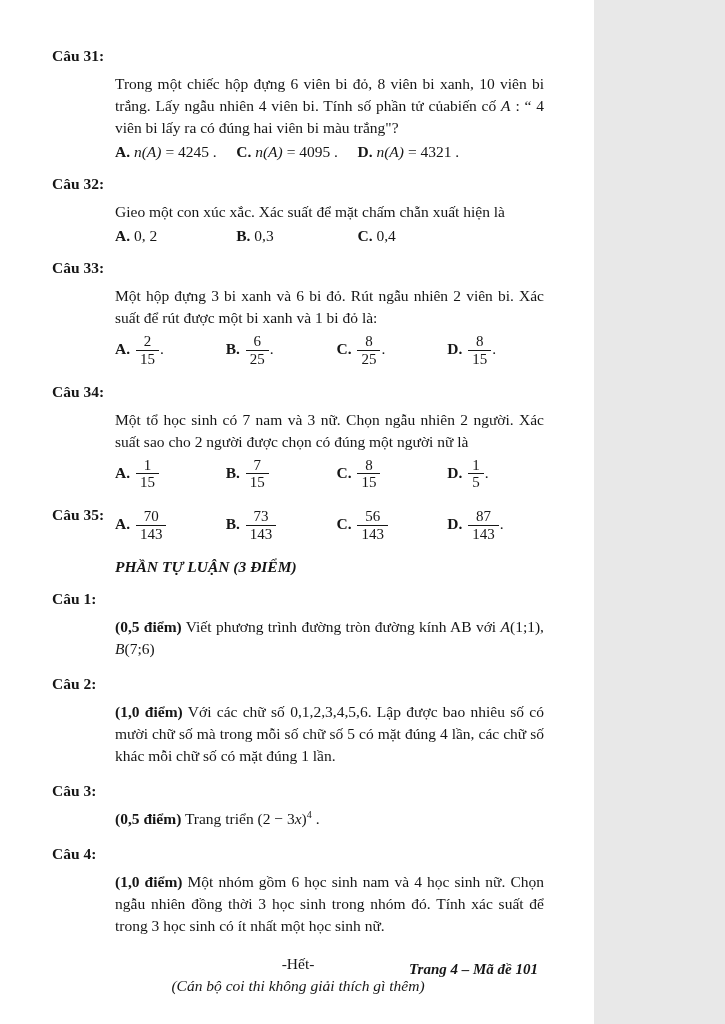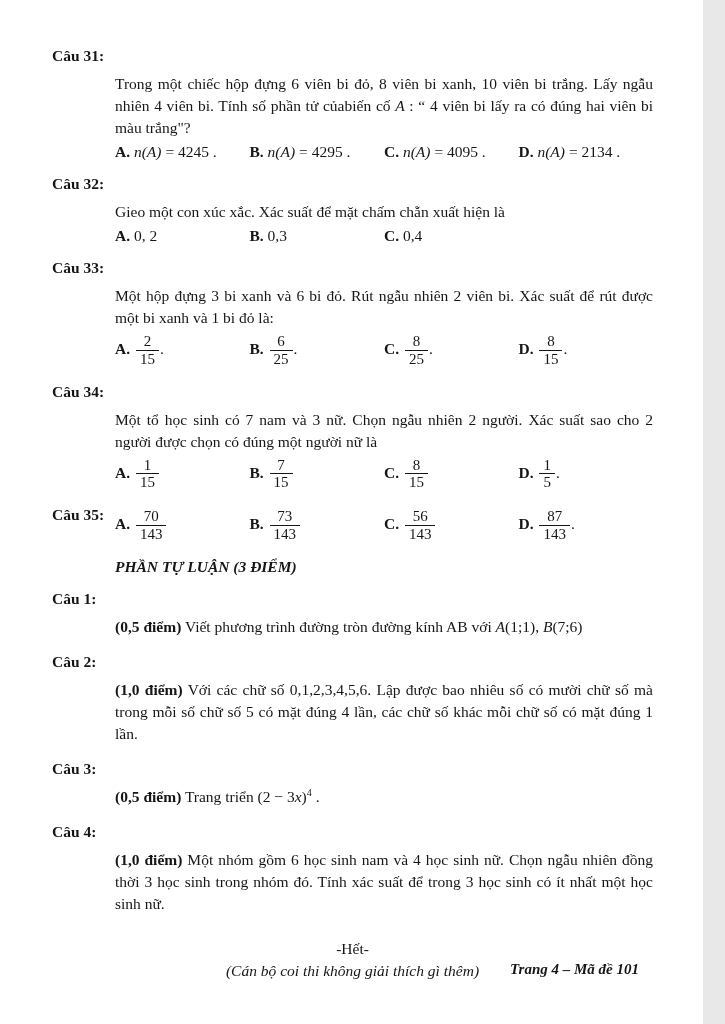--- a/index.html
+++ b/index.html
@@ -4,76 +4,75 @@
 <style>
   * { box-sizing: border-box; }
   html, body { margin: 0; padding: 0; }
   body {
     width: 725px; height: 1024px;
     background: #e8e8e8;
     font-family: "Liberation Serif", "DejaVu Serif", serif;
   }
   .page {
     position: relative;
-    width: 703px; height: 1024px;
+    width: 594px; height: 1024px;
     background: #ffffff;
     color: #161616;
     font-size: 15.5px;
     overflow: hidden;
   }
   .content { padding: 45px 50px 0 52px; }
 
   .q { display: flex; margin-bottom: 10px; }
   .qlabel { width: 63px; flex-shrink: 0; font-weight: bold; line-height: 1.42; }
   .qbody { flex: 1; min-width: 0; }
   .qtext { text-align: justify; line-height: 1.42; margin-top: 28px; }
   .mvar { font-style: italic; }
 
-  .opts { display: flex; margin-top: 2px; line-height: 1.42; }
+  .opts { display: flex; margin-top: 2px; line-height: 1.42; gap: 14px; }
   .opt { width: 25%; white-space: nowrap; }
   .okey { font-weight: bold; }
 
   .opts-frac { margin-top: 3px; margin-bottom: 2px; }
   .frac {
     display: inline-block; vertical-align: middle;
     text-align: center; font-size: 15px; line-height: 1.12;
     margin: 1px 1px 1px 2px;
   }
   .frac .num { display: block; padding: 0 4px; border-bottom: 1.4px solid #161616; }
   .frac .den { display: block; padding: 0 4px; }
 
   .section-heading { font-weight: bold; margin: 1px 0 10px 63px; line-height: 1.42; font-style: italic; }
 
   .essay { display: flex; margin-bottom: 13px; }
   .points { font-weight: bold; }
   sup { font-size: 10px; }
 
-  .closing { text-align: center; margin-top: 23px; line-height: 1.45; }
+  .closing { text-align: center; margin-top: 16px; line-height: 1.45; }
   .end-note { font-style: italic; }
 
   .page-footer {
-    position: absolute; top: 961px; right: 64px;
+    position: absolute; top: 961px; right: 56px;
     font-weight: bold; font-style: italic; font-size: 15px;
   }
 </style>
 </head>
 <body>
 
 <div class="page">
   <div class="content">
 
     <div class="q">
       <div class="qlabel">Câu 31:</div>
       <div class="qbody">
         <div class="qtext"><span>Trong một chiếc hộp đựng 6 viên bi đỏ, 8 viên bi xanh, 10 viên bi trắng. Lấy ngẫu nhiên 4 viên bi. Tính số phần tử củabiến cố </span><span class="mvar">A</span><span> : “ 4 viên bi lấy ra có đúng hai viên bi màu trắng"?</span></div>
         <div class="opts">
           <div class="opt"><span class="okey">A.</span> <span class="mvar">n(A)</span><span> = 4245 .</span></div>
-          <div class="opt"><span class="okey">B.</span> <span class="mvar">n(A)</span><span> = 4295 .</span></div>
           <div class="opt"><span class="okey">C.</span> <span class="mvar">n(A)</span><span> = 4095 .</span></div>
-          <div class="opt"><span class="okey">D.</span> <span class="mvar">n(A)</span><span> = 2134 .</span></div>
+          <div class="opt"><span class="okey">D.</span> <span class="mvar">n(A)</span><span> = 4321 .</span></div>
         </div>
       </div>
     </div>
 
     <div class="q">
       <div class="qlabel">Câu 32:</div>
       <div class="qbody">
         <div class="qtext">Gieo một con xúc xắc. Xác suất để mặt chấm chẵn xuất hiện là</div>
         <div class="opts">
           <div class="opt"><span class="okey">A.</span> <span>0, 2</span></div>

